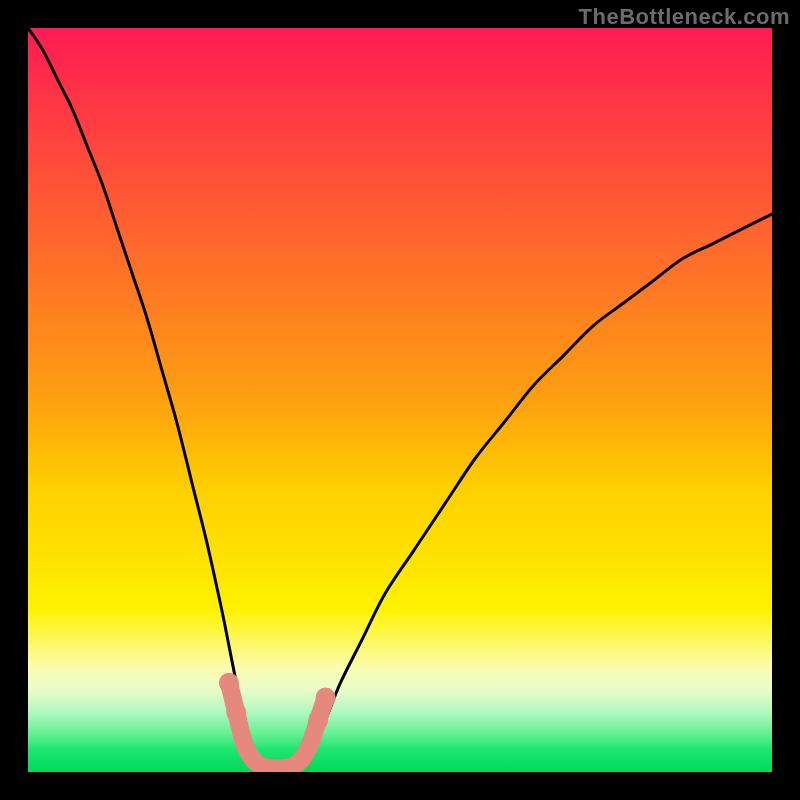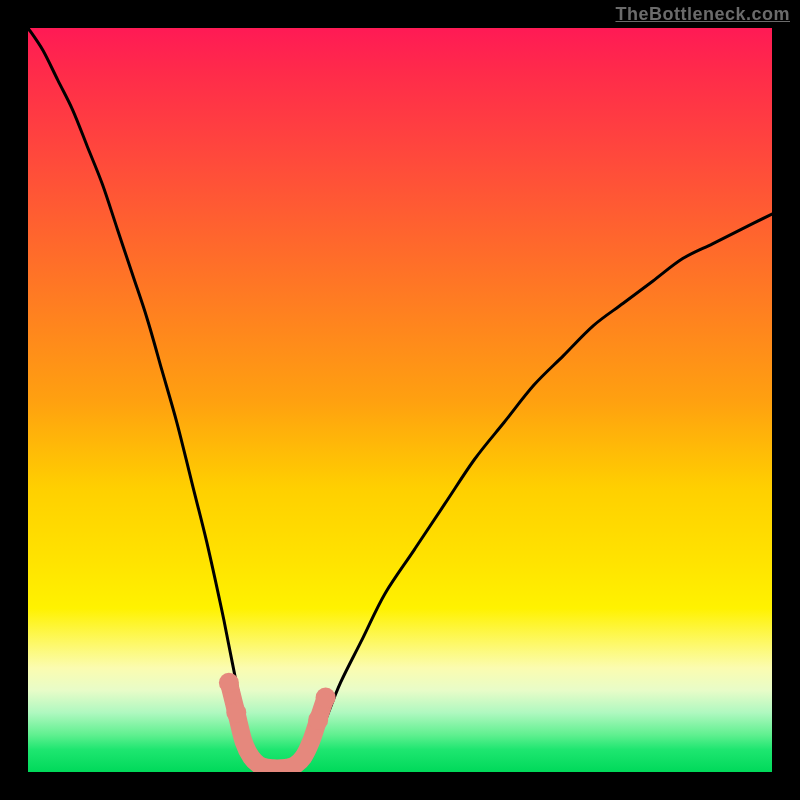--- a/index.html
+++ b/index.html
@@ -46,26 +46,25 @@
     left: 0; top: 0;
     width: 744px;
     height: 744px;
     pointer-events: none;
   }
   .watermark {
     position: absolute;
     top: 4px;
     right: 10px;
     font-family: Arial, Helvetica, sans-serif;
-    font-size: 18px;
+    font-size: 22px;
     font-weight: 600;
     color: #6b6b6b;
     letter-spacing: 0.5px;
     user-select: none;
-    text-decoration: underline;
   }
 </style>
 </head>
 <body>
 
 <div class="frame">
   <div class="plot-area">
     <svg class="curves" viewBox="0 0 744 744" preserveAspectRatio="none">
       <path d="M 0.0 0.0 C 2.5 3.7, 9.9 13.6, 14.9 22.3 C 19.8 31.0, 24.8 42.2, 29.8 52.1 C 34.7 62.0, 39.7 70.7, 44.6 81.8 C 49.6 93.0, 54.6 106.6, 59.5 119.0 C 64.5 131.4, 69.4 142.6, 74.4 156.2 C 79.4 169.9, 84.3 186.0, 89.3 200.9 C 94.2 215.8, 99.2 230.6, 104.2 245.5 C 109.1 260.4, 114.1 274.0, 119.0 290.2 C 124.0 306.3, 129.0 324.9, 133.9 342.2 C 138.9 359.6, 143.8 375.7, 148.8 394.3 C 153.8 412.9, 158.7 434.0, 163.7 453.8 C 168.6 473.7, 173.6 492.3, 178.6 513.4 C 183.5 534.4, 189.7 563.0, 193.4 580.3 C 197.2 597.7, 198.4 605.1, 200.9 617.5 C 203.4 629.9, 205.8 642.3, 208.3 654.7 C 210.8 667.1, 213.3 679.5, 215.8 691.9 C 218.2 704.3, 222.0 722.9, 223.2 729.1" fill="none" stroke="#000" stroke-width="3" stroke-linecap="round" id="path-left"></path>
       <path d="M 282.7 729.1 C 285.2 722.9, 292.6 704.3, 297.6 691.9 C 302.6 679.5, 306.3 668.4, 312.5 654.7 C 318.7 641.1, 327.4 625.0, 334.8 610.1 C 342.2 595.2, 348.4 580.3, 357.1 565.4 C 365.8 550.6, 377.0 535.7, 386.9 520.8 C 396.8 505.9, 406.7 491.0, 416.6 476.2 C 426.6 461.3, 436.5 445.2, 446.4 431.5 C 456.3 417.9, 466.2 406.7, 476.2 394.3 C 486.1 381.9, 496.0 368.3, 505.9 357.1 C 515.8 346.0, 525.8 337.3, 535.7 327.4 C 545.6 317.4, 555.5 306.3, 565.4 297.6 C 575.4 288.9, 585.3 282.7, 595.2 275.3 C 605.1 267.8, 615.0 260.4, 625.0 253.0 C 634.9 245.5, 644.8 236.8, 654.7 230.6 C 664.6 224.4, 674.6 220.7, 684.5 215.8 C 694.4 210.8, 704.3 205.8, 714.2 200.9 C 724.2 195.9, 739.0 188.5, 744.0 186.0" fill="none" stroke="#000" stroke-width="3" stroke-linecap="round" id="path-right"></path>

